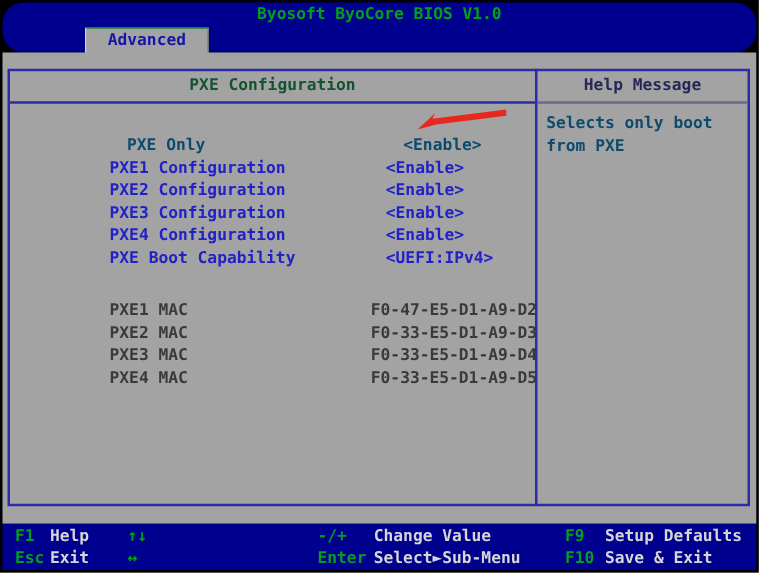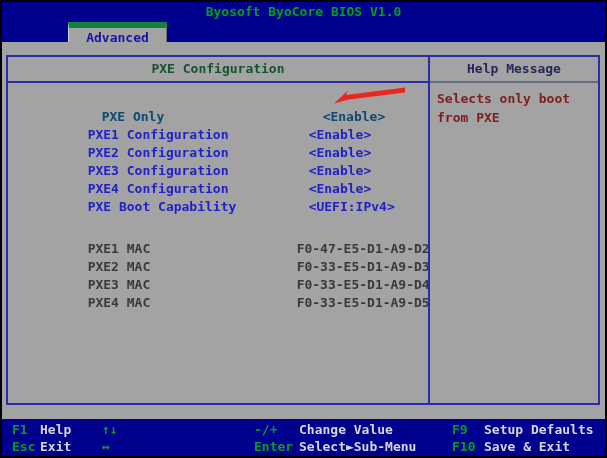--- a/index.html
+++ b/index.html
@@ -3,35 +3,35 @@
 <meta charset="utf-8">
 <style>
   html,body{margin:0;padding:0;}
   body{
     width:607px;height:458px;position:relative;background:#000000;
     font-family:"DejaVu Sans Mono","Liberation Mono",monospace;
     font-weight:bold;font-size:13px;overflow:hidden;
     -webkit-font-smoothing:none;
   }
   
-  .topband{position:absolute;left:2px;top:2px;width:603px;height:40px;background:#00008F;}
+  .topband{position:absolute;left:2px;top:2px;width:603px;height:40px;background:#00008F;border-radius:17px;}
   .bios-title{position:absolute;left:0;top:2px;width:100%;text-align:center;color:#00A01E;}
   .tab{
     position:absolute;left:66px;top:20px;width:97px;height:20px;line-height:20px;
     background:#A3A3A3;color:#1515A8;text-align:center;
-    border-top:6px solid #15803d;border-left:1px solid #d0d0d0;border-right:1px solid #6e6e6e;
+    border-top:1px solid #15803d;border-left:1px solid #d0d0d0;border-right:1px solid #6e6e6e;
   }
   
   .content{position:absolute;left:2px;top:42px;width:603px;height:377px;background:#A3A3A3;}
   .panel{position:absolute;background:#A3A3A3;border:2px solid #2C2CA8;box-sizing:border-box;}
   .main-panel{left:4px;top:13px;width:424px;height:350px;}
   .help-panel{left:426px;top:13px;width:172px;height:350px;}
   .panel-header{height:24px;line-height:24px;text-align:center;border-bottom:2px solid #2C2CA8;color:#14532d;}
   .help-panel .panel-header{color:#26265A;border-bottom:2px solid #6a6a8a;}
-  .help-text{padding:6px 6px 0 7px;color:#7f1d1d;line-height:19px;}
+  .help-text{padding:6px 6px 0 7px;color:#0c4a6e;line-height:19px;}
   
   .opt-list{margin-top:7px;}
   .opt-row{height:18px;line-height:18px;padding-left:17px;color:#2121C8;white-space:pre;}
   .opt-row.selected{color:#0c4a6e;margin-left:14px;}
   .opt-label{display:inline-block;width:221px;vertical-align:top;}
   .opt-value{display:inline-block;vertical-align:top;}
   .mac-list{margin-top:24px;}
   .mac-row{height:18px;line-height:18px;padding-left:17px;color:#3A3A3A;white-space:pre;}
   .mac-label{display:inline-block;width:209px;vertical-align:top;}
   .mac-value{display:inline-block;vertical-align:top;}

